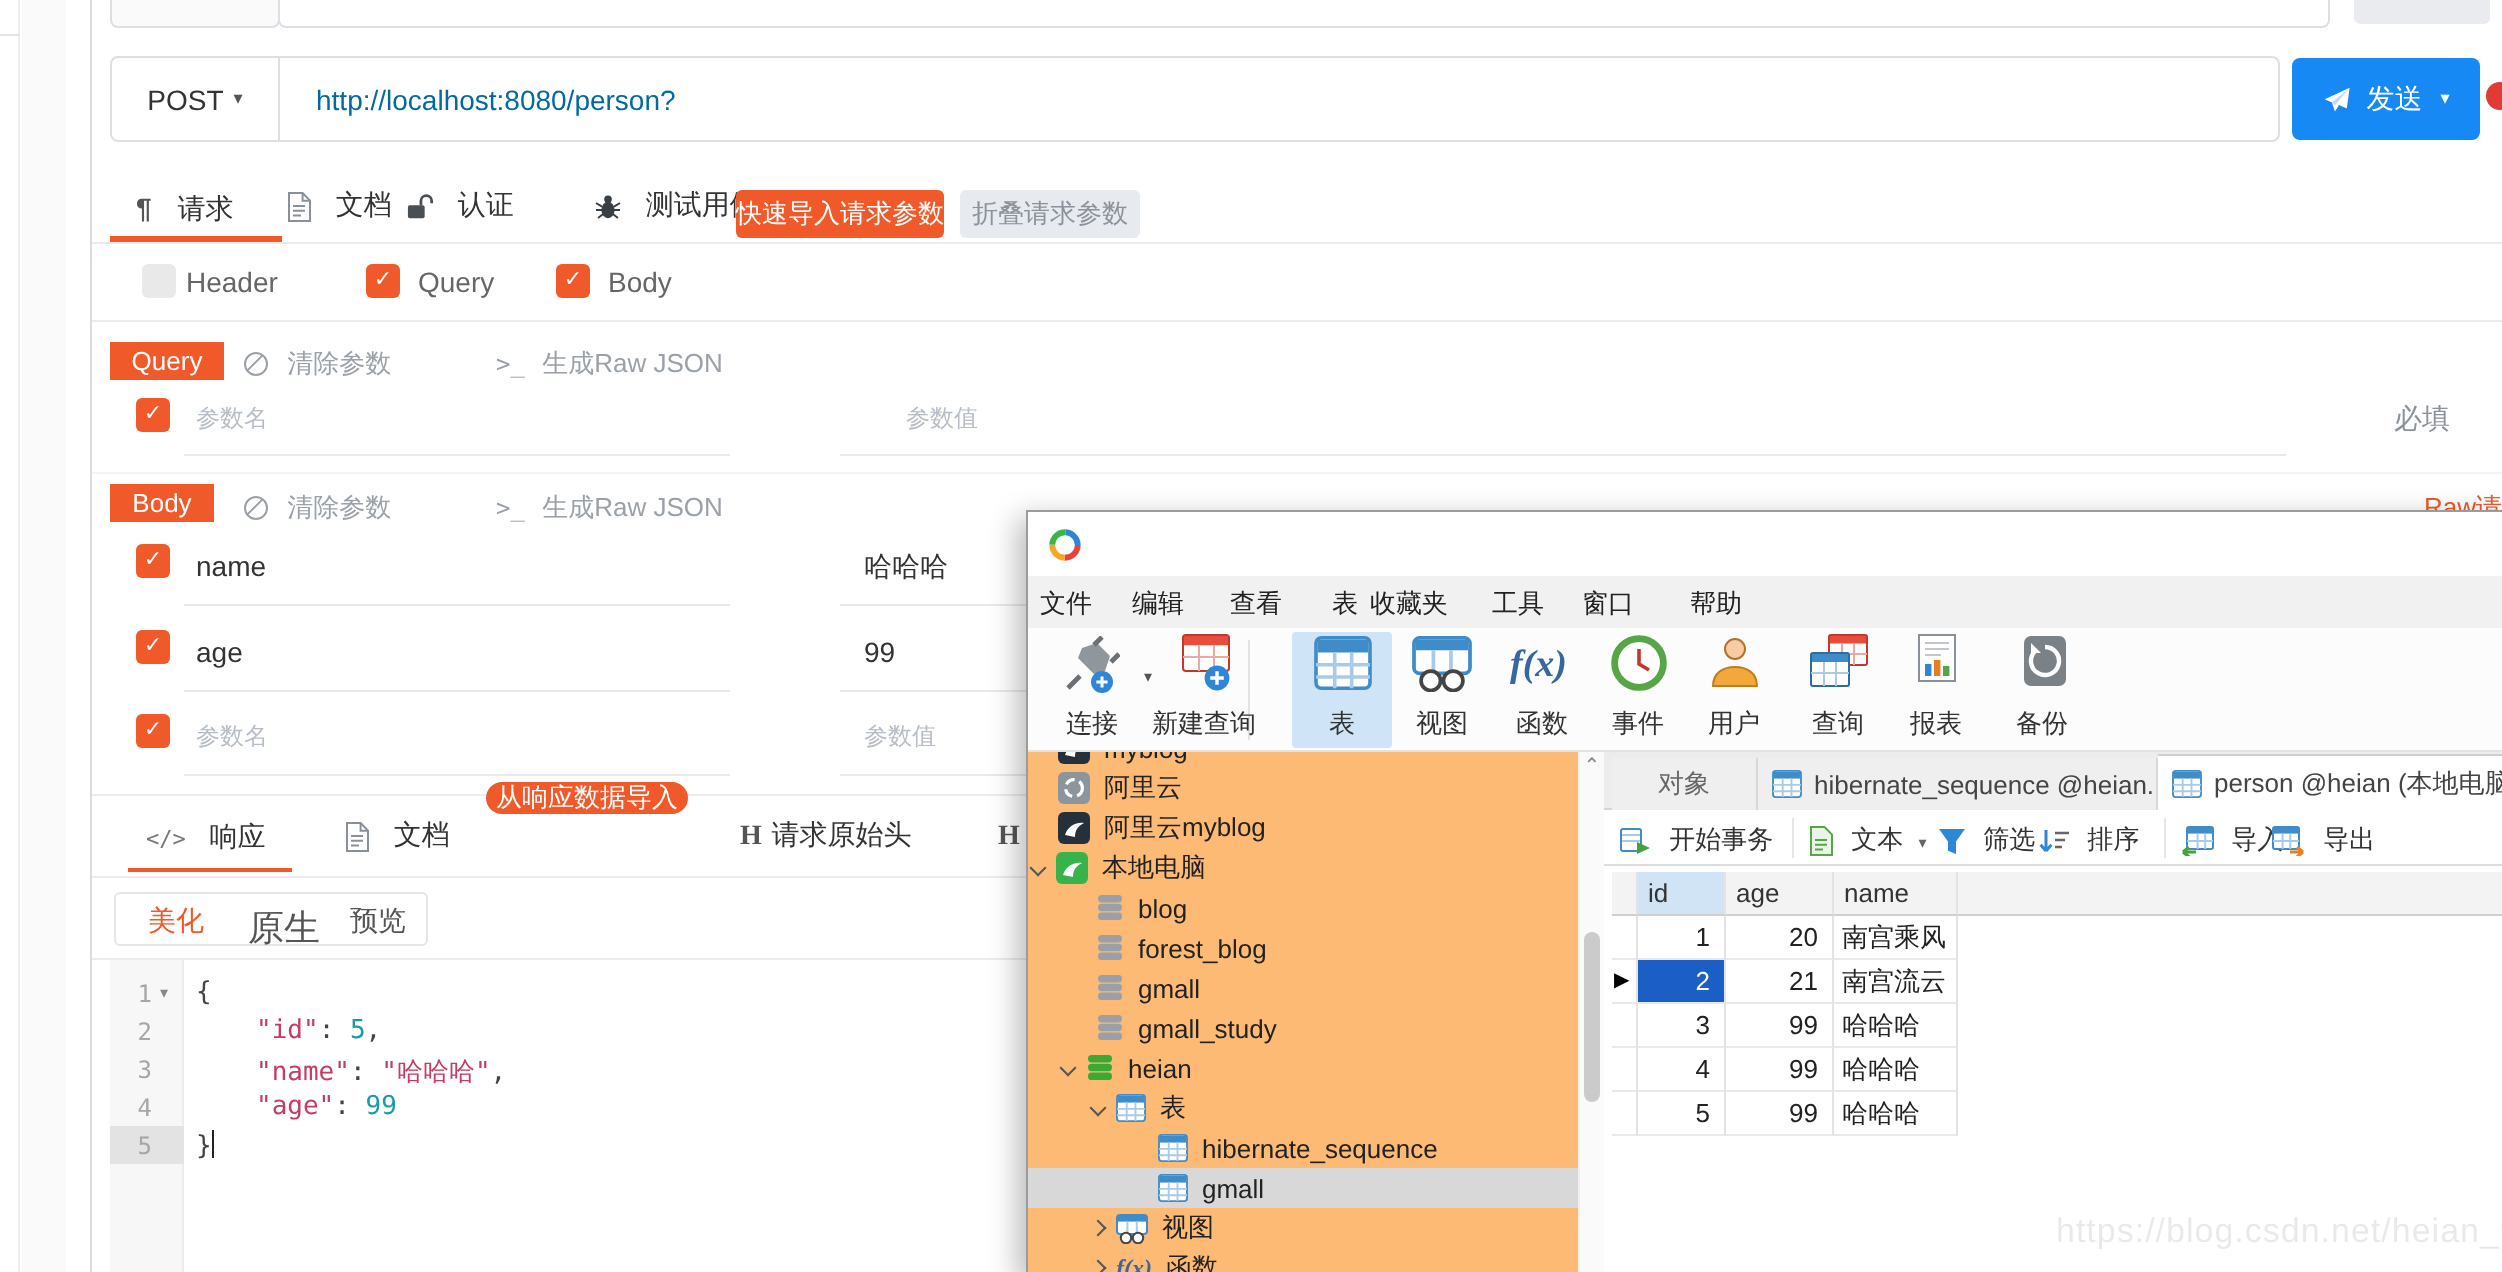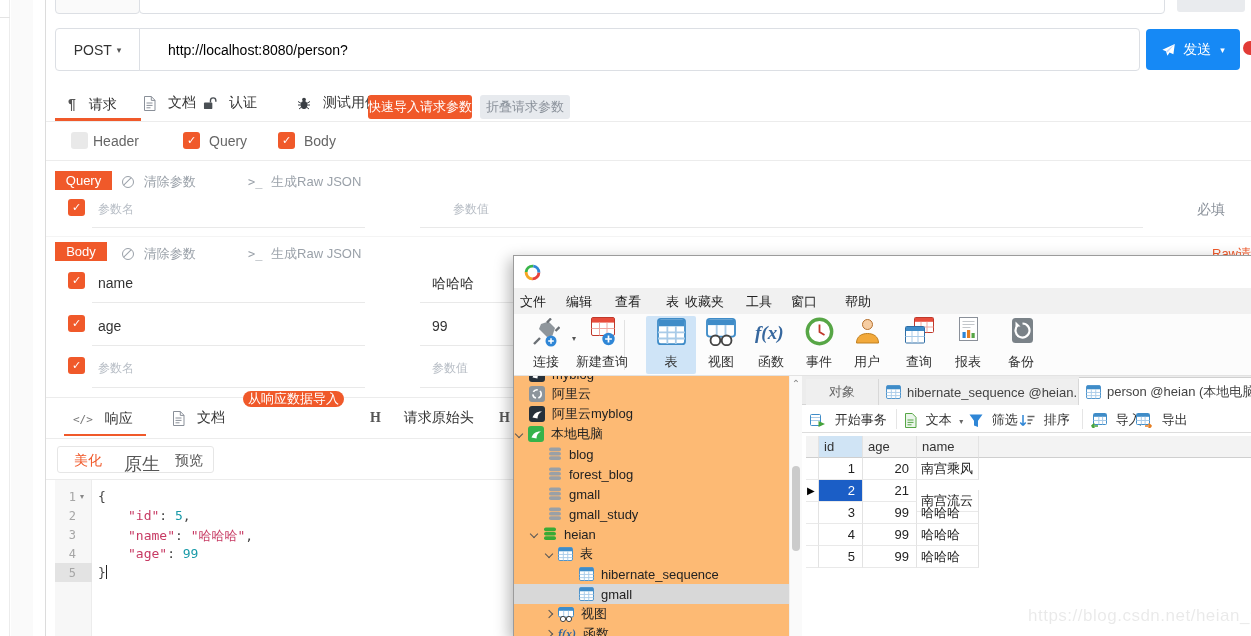--- a/index.html
+++ b/index.html
@@ -71,21 +71,21 @@
 
   <div class="abs inputbox" style="left:55px;top:-10px;width:85px;height:24px;background:#fafafa"></div>
   <div class="abs inputbox" style="left:139px;top:-10px;width:1026px;height:24px"></div>
   <div class="abs graystub" style="left:1177px;top:-10px;width:68px;height:22px"></div>
 
   <div class="abs inputbox" style="left:55px;top:28px;width:85px;height:43px;border-radius:4px 0 0 4px;display:flex;align-items:center;justify-content:center;gap:5px">
     <span style="font-size:14px;color:#333">POST</span>
     <span style="font-size:9px;color:#555">▾</span>
   </div>
   <div class="abs inputbox" style="left:139px;top:28px;width:1001px;height:43px;border-radius:0 4px 4px 0;display:flex;align-items:center">
-    <span style="margin-left:28px;font-size:14px;color:#000000">http://localhost:8080/person?</span>
+    <span style="margin-left:18px;font-size:14px;color:#0369a1">http://localhost:8080/person?</span>
   </div>
   <div class="abs sendbtn" style="left:1146px;top:29px;width:94px;height:41px">
     <span class="ic"><svg width="15" height="14" viewBox="0 0 16 16">
           <path d="M15.2 1L1 7.6l4.1 1.8 1.7 5.2 2.4-3.7 4.4 1.9z" fill="#fff"></path>
           <path d="M5.1 9.4L15.2 1 7 10.9z" fill="#bcd9ff"></path>
         </svg></span>
     <span>发送</span>
     <span style="font-size:9px;margin-left:2px">▾</span>
   </div>
   <div class="abs reddot" style="left:1243px;top:41px"></div>
@@ -194,21 +194,21 @@
           <path d="M8.3 0.5v3.9h3.7" fill="none" stroke="#8a9099"></path>
           <path d="M3.5 7h6M3.5 9.4h6M3.5 11.8h4" stroke="#8a9099"></path>
         </svg></span>
     <span style="margin-left:8px">文档</span>
   </div>
   <div class="abs obtn" style="left:243px;top:391px;width:101px;height:16px;border-radius:11px">
     <span>从响应数据导入</span>
   </div>
   <div class="abs tab" style="left:370px;top:409px">
     <span style="font-family:'Liberation Serif','DejaVu Serif',serif;font-weight:bold;color:#555">H</span>
-    <span style="margin-left:19px">请求原始头</span>
+    <span style="margin-left:1px">请求原始头</span>
   </div>
   <div class="abs tab" style="left:499px;top:409px;width:14px;overflow:hidden">
     <span style="font-family:'Liberation Serif','DejaVu Serif',serif;font-weight:bold;color:#555">H</span>
   </div>
   <div class="abs tabu" style="left:64px;top:434px;width:82px;height:2px"></div>
   <div class="abs hdiv" style="left:46px;top:438px;width:467px"></div>
 
   <div class="abs viewbox" style="left:57px;top:446px;width:157px;height:27px"></div>
   <div class="abs" style="left:74px;top:452px;font-size:14px;color:#f0592a">美化</div>
   <div class="abs" style="left:124px;top:452px;font-size:18px;color:#555">原生</div>
@@ -546,21 +546,21 @@
     <div class="abs cell" style="left:292px;top:202px;width:13px"></div>
     <div class="abs cell num" style="left:305px;top:202px;width:44px">1</div>
     <div class="abs cell num" style="left:349px;top:202px;width:54px">20</div>
     <div class="abs cell" style="left:403px;top:202px;width:62px;padding-left:4px">南宫乘风</div>
 
     <div class="abs cell" style="left:292px;top:224px;width:13px">
         <span style="position:absolute;left:1px;top:0;font-size:10px;color:#000">▶</span>
       </div>
     <div class="abs cell num" style="left:305px;top:224px;width:44px;background:#1b5ec6;color:#fff">2</div>
     <div class="abs cell num" style="left:349px;top:224px;width:54px">21</div>
-    <div class="abs cell" style="left:403px;top:234px;width:62px;padding-left:4px">南宫流云</div>
+    <div class="abs cell" style="left:403px;top:224px;width:62px;padding-left:4px">南宫流云</div>
 
     <div class="abs cell" style="left:292px;top:246px;width:13px"></div>
     <div class="abs cell num" style="left:305px;top:246px;width:44px">3</div>
     <div class="abs cell num" style="left:349px;top:246px;width:54px">99</div>
     <div class="abs cell" style="left:403px;top:246px;width:62px;padding-left:4px">哈哈哈</div>
 
     <div class="abs cell" style="left:292px;top:268px;width:13px"></div>
     <div class="abs cell num" style="left:305px;top:268px;width:44px">4</div>
     <div class="abs cell num" style="left:349px;top:268px;width:54px">99</div>
     <div class="abs cell" style="left:403px;top:268px;width:62px;padding-left:4px">哈哈哈</div>

